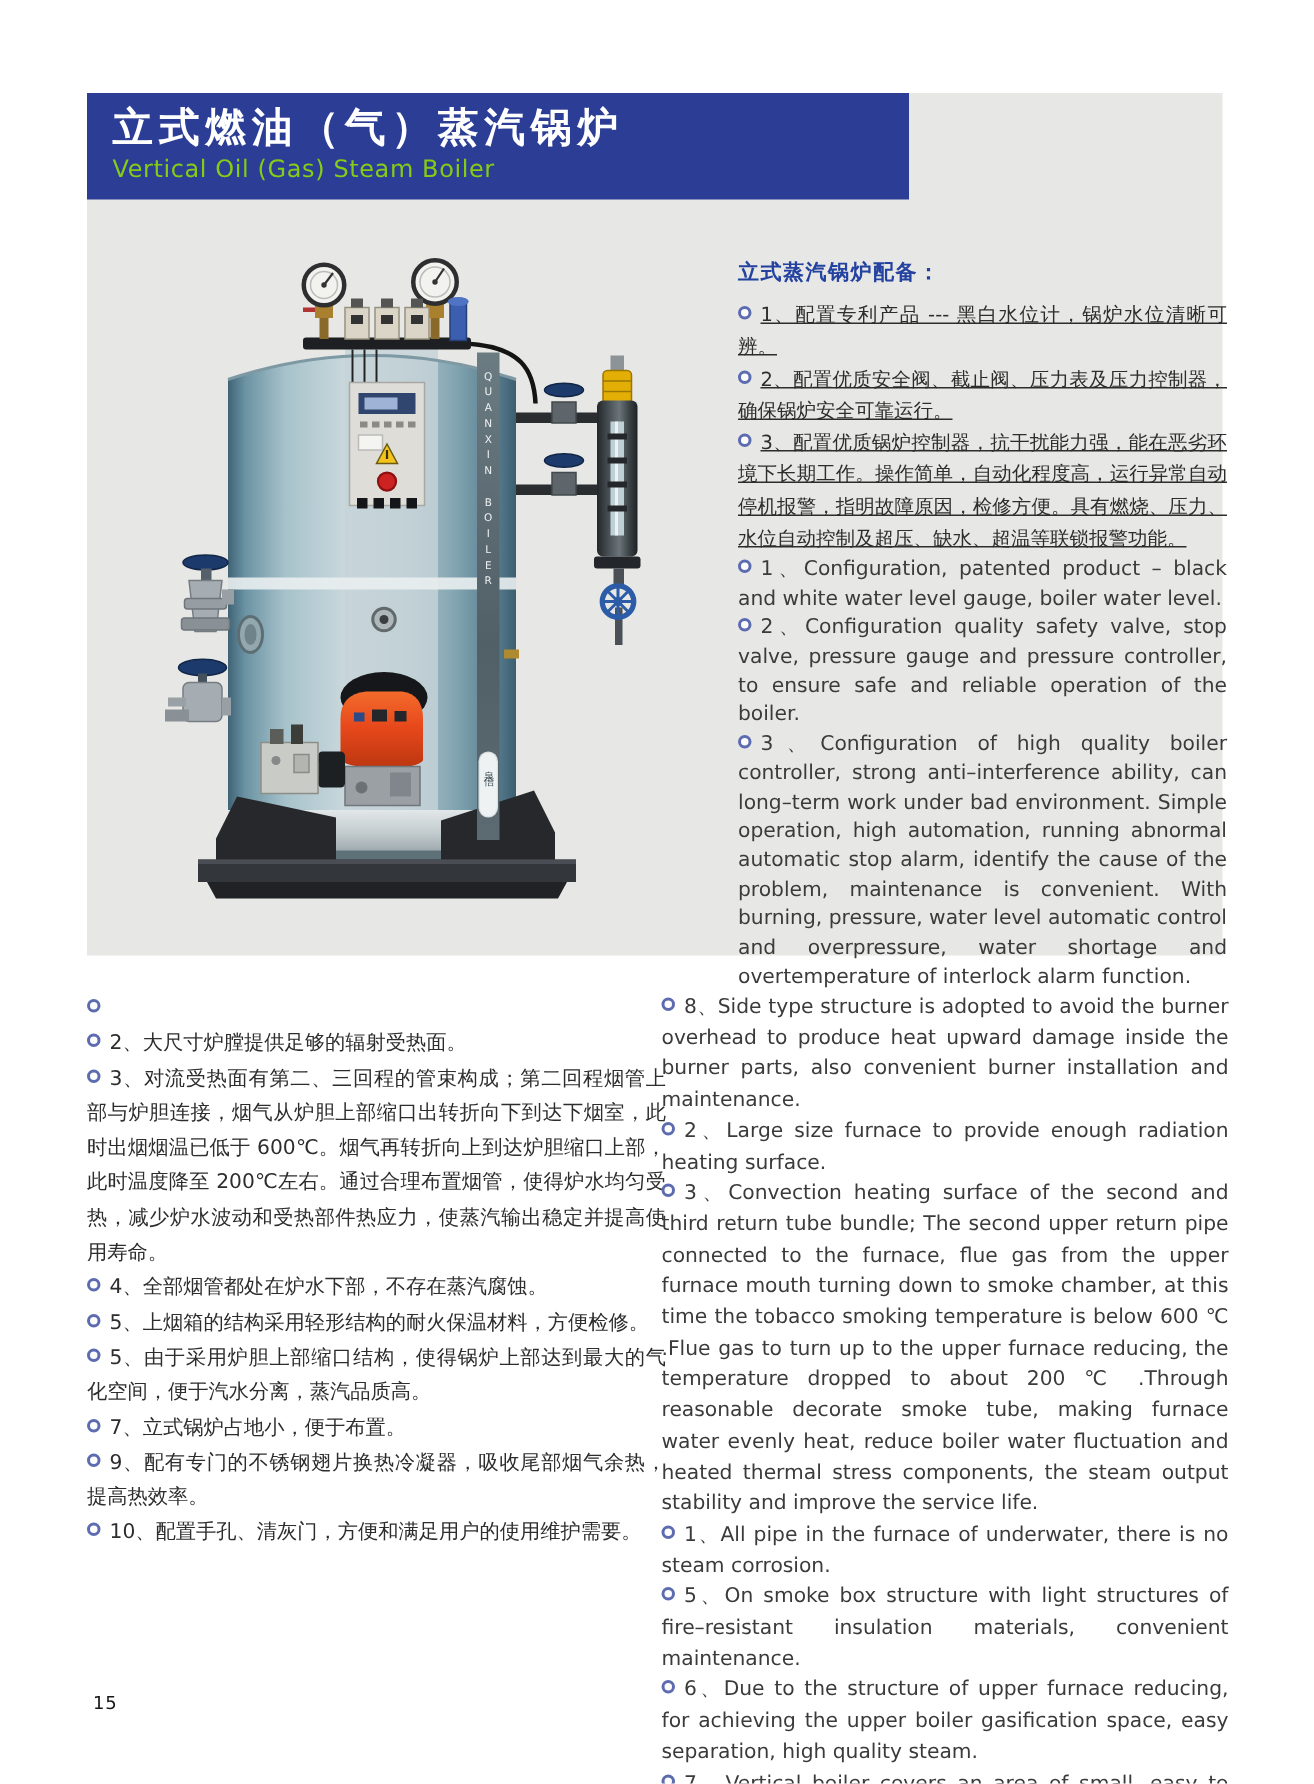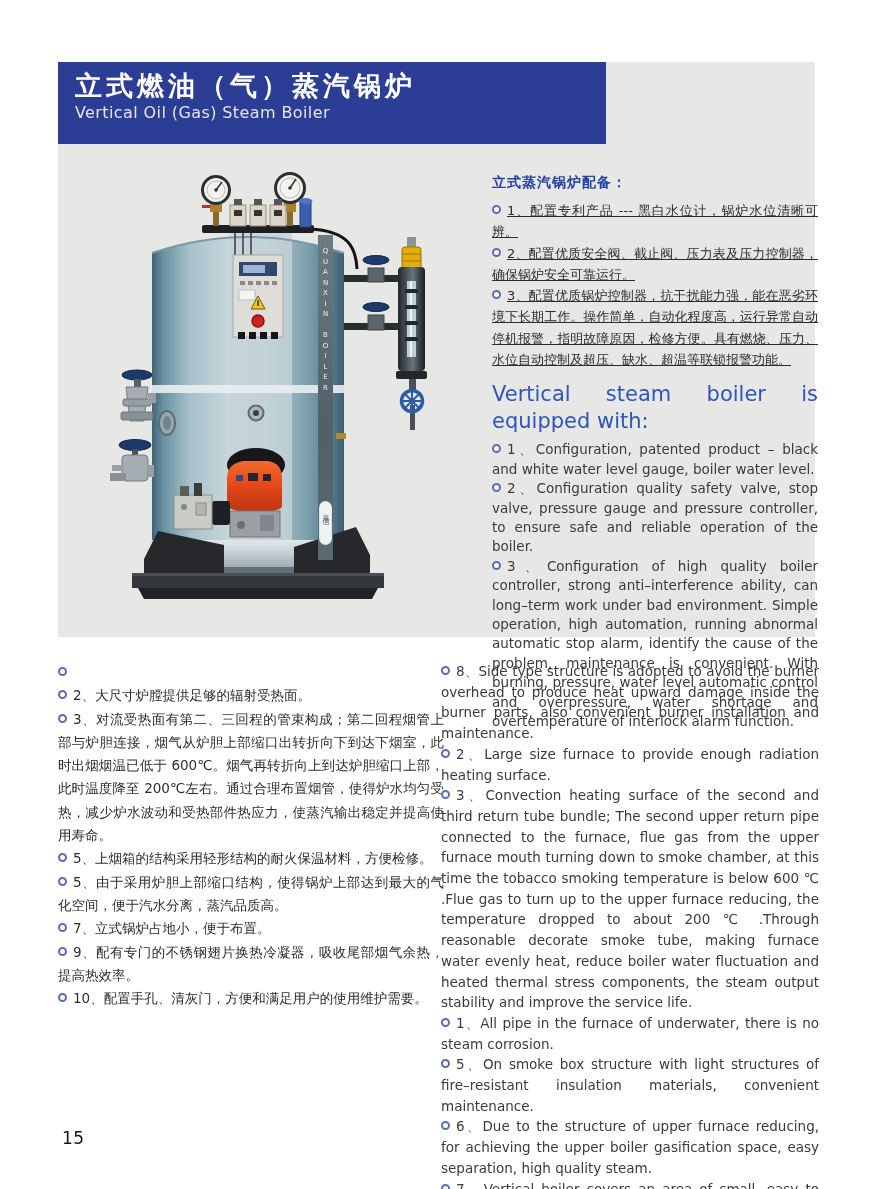--- a/index.html
+++ b/index.html
@@ -1,42 +1,42 @@
 <!DOCTYPE html>
 <html><head>
 <meta charset="utf-8">
 <style>
   html,body{margin:0;padding:0;}
   body{width:876px;height:1189px;position:relative;background:#ffffff;
        font-family:"DejaVu Sans","Liberation Sans",sans-serif;-webkit-font-smoothing:antialiased;}
   .gray-panel{position:absolute;left:58px;top:62px;width:757px;height:575px;background:#E7E7E5;}
-  .banner{position:absolute;left:58px;top:62px;width:548px;height:82px;background:#2C3D96;
+  .banner{position:absolute;left:58px;top:62px;width:548px;height:71px;background:#2C3D96;
           box-sizing:border-box;padding:7px 0 0 17px;color:#fff;}
   .banner .t-cn{font-size:27px;font-weight:bold;letter-spacing:4px;line-height:33px;}
-  .banner .t-en{font-size:16px;color:#e5e5e5;letter-spacing:0.4px;line-height:22px;}
+  .banner .t-en{font-size:16px;color:#84cc16;letter-spacing:0.4px;line-height:22px;}
   .photo{position:absolute;left:110px;top:135px;width:370px;height:505px;}
   .strip{position:absolute;left:208px;top:100px;width:15px;height:325px;
          background:linear-gradient(180deg,#6B7B82,#515F67 60%,#5C6B72);display:flex;justify-content:center;}
   .vtxt{writing-mode:vertical-rl;text-orientation:upright;font-size:7px;letter-spacing:2.5px;
         color:#ECF1F2;margin-top:12px;white-space:nowrap;}
   .paddle{position:absolute;left:209px;top:366px;width:13px;height:44px;background:#EEF2F2;
           border-radius:7px;display:flex;justify-content:center;box-shadow:0 0 1px #7e8a8e inset;}
   .vtxt2{writing-mode:vertical-rl;text-orientation:upright;font-size:7px;letter-spacing:4px;
          color:#45545a;margin-top:7px;}
   .panel-col{position:absolute;left:492px;top:170px;width:326px;text-align:justify;}
   .h-cn{color:#24429F;font-size:14px;font-weight:bold;line-height:25px;margin:0 0 5px 0;letter-spacing:1px;}
   .h-en{color:#2F55B8;font-size:21px;line-height:27px;margin:11px 0 5px 0;}
   .li{text-align:justify;}
   .li .ring{display:inline-block;width:5px;height:5px;border:2px solid #5D6CB0;border-radius:50%;
             background:#fdfdfd;margin-right:6px;vertical-align:1px;}
   .panel-col .li.cn{font-size:13px;line-height:21.3px;color:#2D2D2D;text-decoration:underline;}
   .panel-col .li.en{font-size:13.5px;line-height:19.4px;color:#3B3B3B;}
   .col-cn{position:absolute;left:58px;top:661px;width:386px;font-size:13.5px;line-height:23.3px;color:#2D2D2D;}
   .col-en{position:absolute;left:441px;top:661px;width:378px;font-size:13.5px;line-height:20.7px;color:#3B3B3B;}
-  .page-num{position:absolute;left:62px;top:1128px;font-size:17px;color:#161616;letter-spacing:0.5px;}
+  .page-num{position:absolute;left:62px;top:1128px;font-size:12px;color:#161616;letter-spacing:0.5px;}
 </style>
 </head>
 <body>
 
 <div class="gray-panel"></div>
 
 <div class="banner">
   <div class="t-cn">立式燃油（气）蒸汽锅炉</div>
   <div class="t-en">Vertical Oil (Gas) Steam Boiler</div>
 </div>
@@ -216,30 +216,30 @@
     <div class="vtxt2">泉信</div>
   </div>
 </div>
 
 <div class="panel-col">
   <div class="h-cn">立式蒸汽锅炉配备：</div>
   <div class="li cn"><span class="ring"></span><span class="t">1、配置专利产品 --- 黑白水位计，锅炉水位清晰可辨。</span></div>
   <div class="li cn"><span class="ring"></span><span class="t">2、配置优质安全阀、截止阀、压力表及压力控制器，确保锅炉安全可靠运行。</span></div>
   <div class="li cn"><span class="ring"></span><span class="t">3、配置优质锅炉控制器，抗干扰能力强，能在恶劣环境下长期工作。操作简单，自动化程度高，运行异常自动停机报警，指明故障原因，检修方便。具有燃烧、压力、水位自动控制及超压、缺水、超温等联锁报警功能。</span></div>
 
-  <div class="h-en">Vertical steam boiler is equipped with:</div>
   <div class="li en"><span class="ring"></span><span class="t">1、Configuration, patented product – black and white water level gauge, boiler water level.</span></div>
   <div class="li en"><span class="ring"></span><span class="t">2、Configuration quality safety valve, stop valve, pressure gauge and pressure controller, to ensure safe and reliable operation of the boiler.</span></div>
   <div class="li en"><span class="ring"></span><span class="t">3、Configuration of high quality boiler controller, strong anti–interference ability, can long–term work under bad environment. Simple operation, high automation, running abnormal automatic stop alarm, identify the cause of the problem, maintenance is convenient. With burning, pressure, water level automatic control and overpressure, water shortage and overtemperature of interlock alarm function.</span></div>
 </div>
 
 <div class="col-cn">
   <div class="li"><span class="ring"></span></div>
   <div class="li"><span class="ring"></span><span class="t">2、大尺寸炉膛提供足够的辐射受热面。</span></div>
   <div class="li"><span class="ring"></span><span class="t">3、对流受热面有第二、三回程的管束构成；第二回程烟管上部与炉胆连接，烟气从炉胆上部缩口出转折向下到达下烟室，此时出烟烟温已低于 600℃。烟气再转折向上到达炉胆缩口上部，此时温度降至 200℃左右。通过合理布置烟管，使得炉水均匀受热，减少炉水波动和受热部件热应力，使蒸汽输出稳定并提高使用寿命。</span></div>
+  <div class="li"><span class="ring"></span><span class="t">4、全部烟管都处在炉水下部，不存在蒸汽腐蚀。</span></div>
   <div class="li"><span class="ring"></span><span class="t">5、上烟箱的结构采用轻形结构的耐火保温材料，方便检修。</span></div>
   <div class="li"><span class="ring"></span><span class="t">5、由于采用炉胆上部缩口结构，使得锅炉上部达到最大的气化空间，便于汽水分离，蒸汽品质高。</span></div>
   <div class="li"><span class="ring"></span><span class="t">7、立式锅炉占地小，便于布置。</span></div>
   <div class="li"><span class="ring"></span><span class="t">9、配有专门的不锈钢翅片换热冷凝器，吸收尾部烟气余热，提高热效率。</span></div>
   <div class="li"><span class="ring"></span><span class="t">10、配置手孔、清灰门，方便和满足用户的使用维护需要。</span></div>
 </div>
 
 <div class="col-en">
   <div class="li"><span class="ring"></span><span class="t">8、Side type structure is adopted to avoid the burner overhead to produce heat upward damage inside the burner parts, also convenient burner installation and maintenance.</span></div>
   <div class="li"><span class="ring"></span><span class="t">2、Large size furnace to provide enough radiation heating surface.</span></div>

